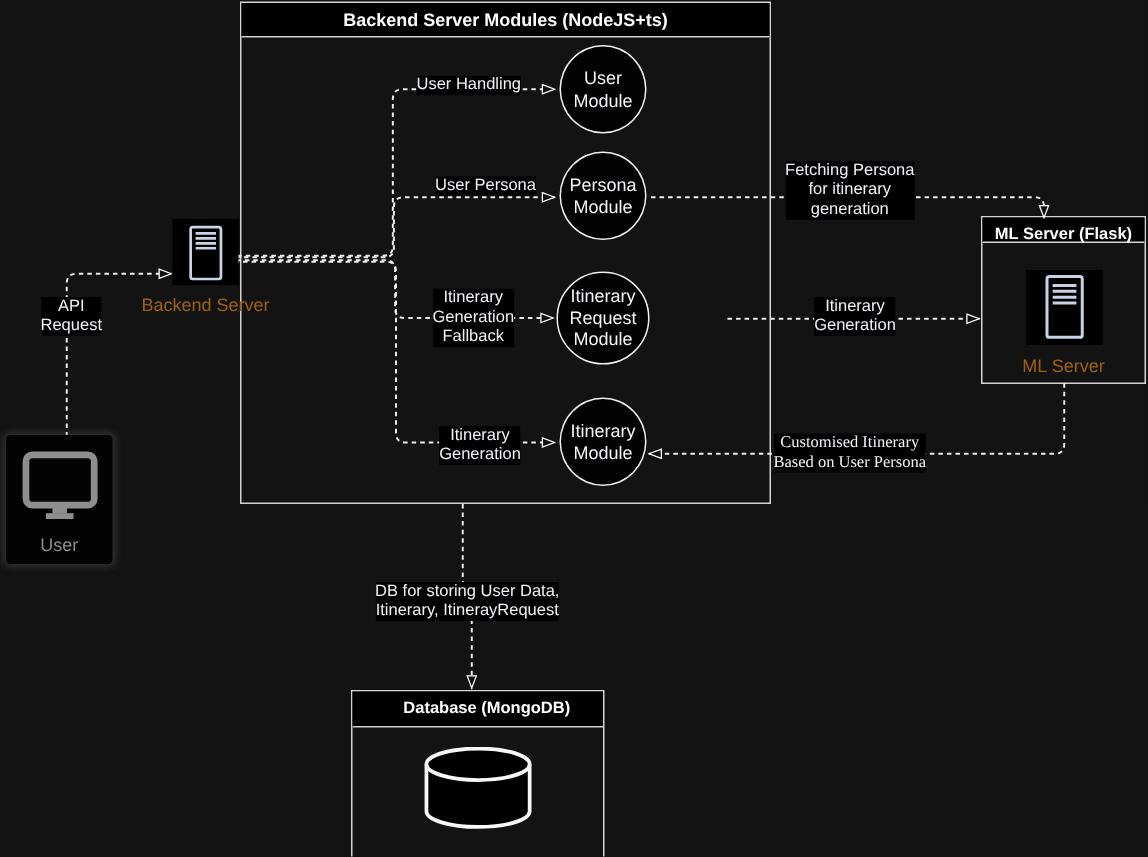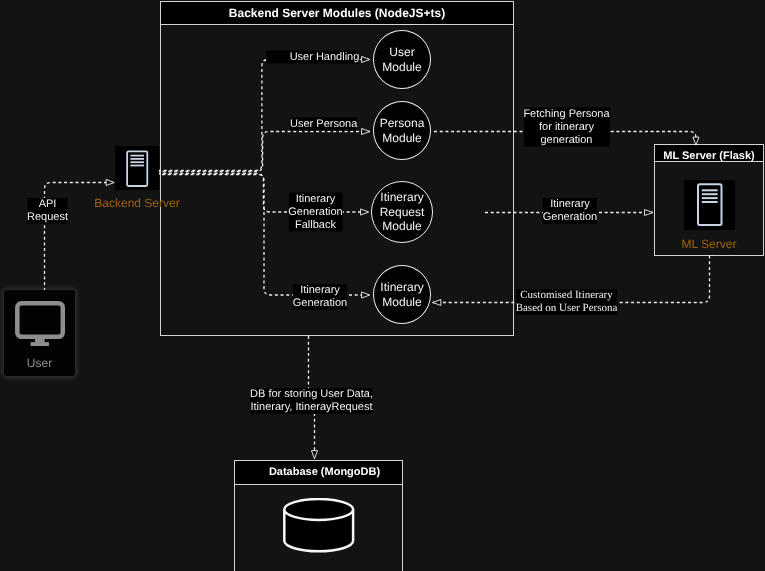--- a/index.html
+++ b/index.html
@@ -134,21 +134,21 @@
       <svg width="52" height="46" viewBox="0 0 52 46">
         <rect x="3.3" y="3.2" width="45.5" height="33.6" rx="4.3" ry="4.3" fill="none" stroke="#8e8e8e" stroke-width="4.5"></rect>
         <rect x="21.0" y="36.4" width="9.6" height="5.9" fill="#8e8e8e"></rect>
         <rect x="16.6" y="42.1" width="18.4" height="4.2" fill="#8e8e8e"></rect>
       </svg>
     </span>
     <div class="caption" style="font-size:12px;color:#8e8e8e;margin-top:10px;">User</div>
   </div>
 
   <div class="lbl" style="left:47.5px;top:211px;">API<br>Request</div>
-  <div class="lbl" style="left:312.5px;top:57px;padding-left:24px;">User Handling</div>
+  <div class="lbl" style="left:312.5px;top:57px;">User Handling</div>
   <div class="lbl" style="left:323.7px;top:124px;">User Persona</div>
   <div class="lbl" style="left:315.5px;top:212px;">Itinerary<br>Generation<br>Fallback</div>
   <div class="lbl" style="left:320px;top:297.3px;">Itinerary<br>Generation</div>
   <div class="lbl" style="left:566.5px;top:127px;">Fetching Persona<br>for itinerary<br>generation</div>
   <div class="lbl" style="left:570px;top:211px;">Itinerary<br>Generation</div>
   <div class="lbl" style="left:566.5px;top:302px;font-family:Liberation Serif, serif;">Customised Itinerary<br>Based on User Persona</div>
   <div class="lbl" style="left:311.5px;top:400.5px;text-align:center;">DB for storing User Data,<br>Itinerary, ItinerayRequest</div>
 
 </div>
 

